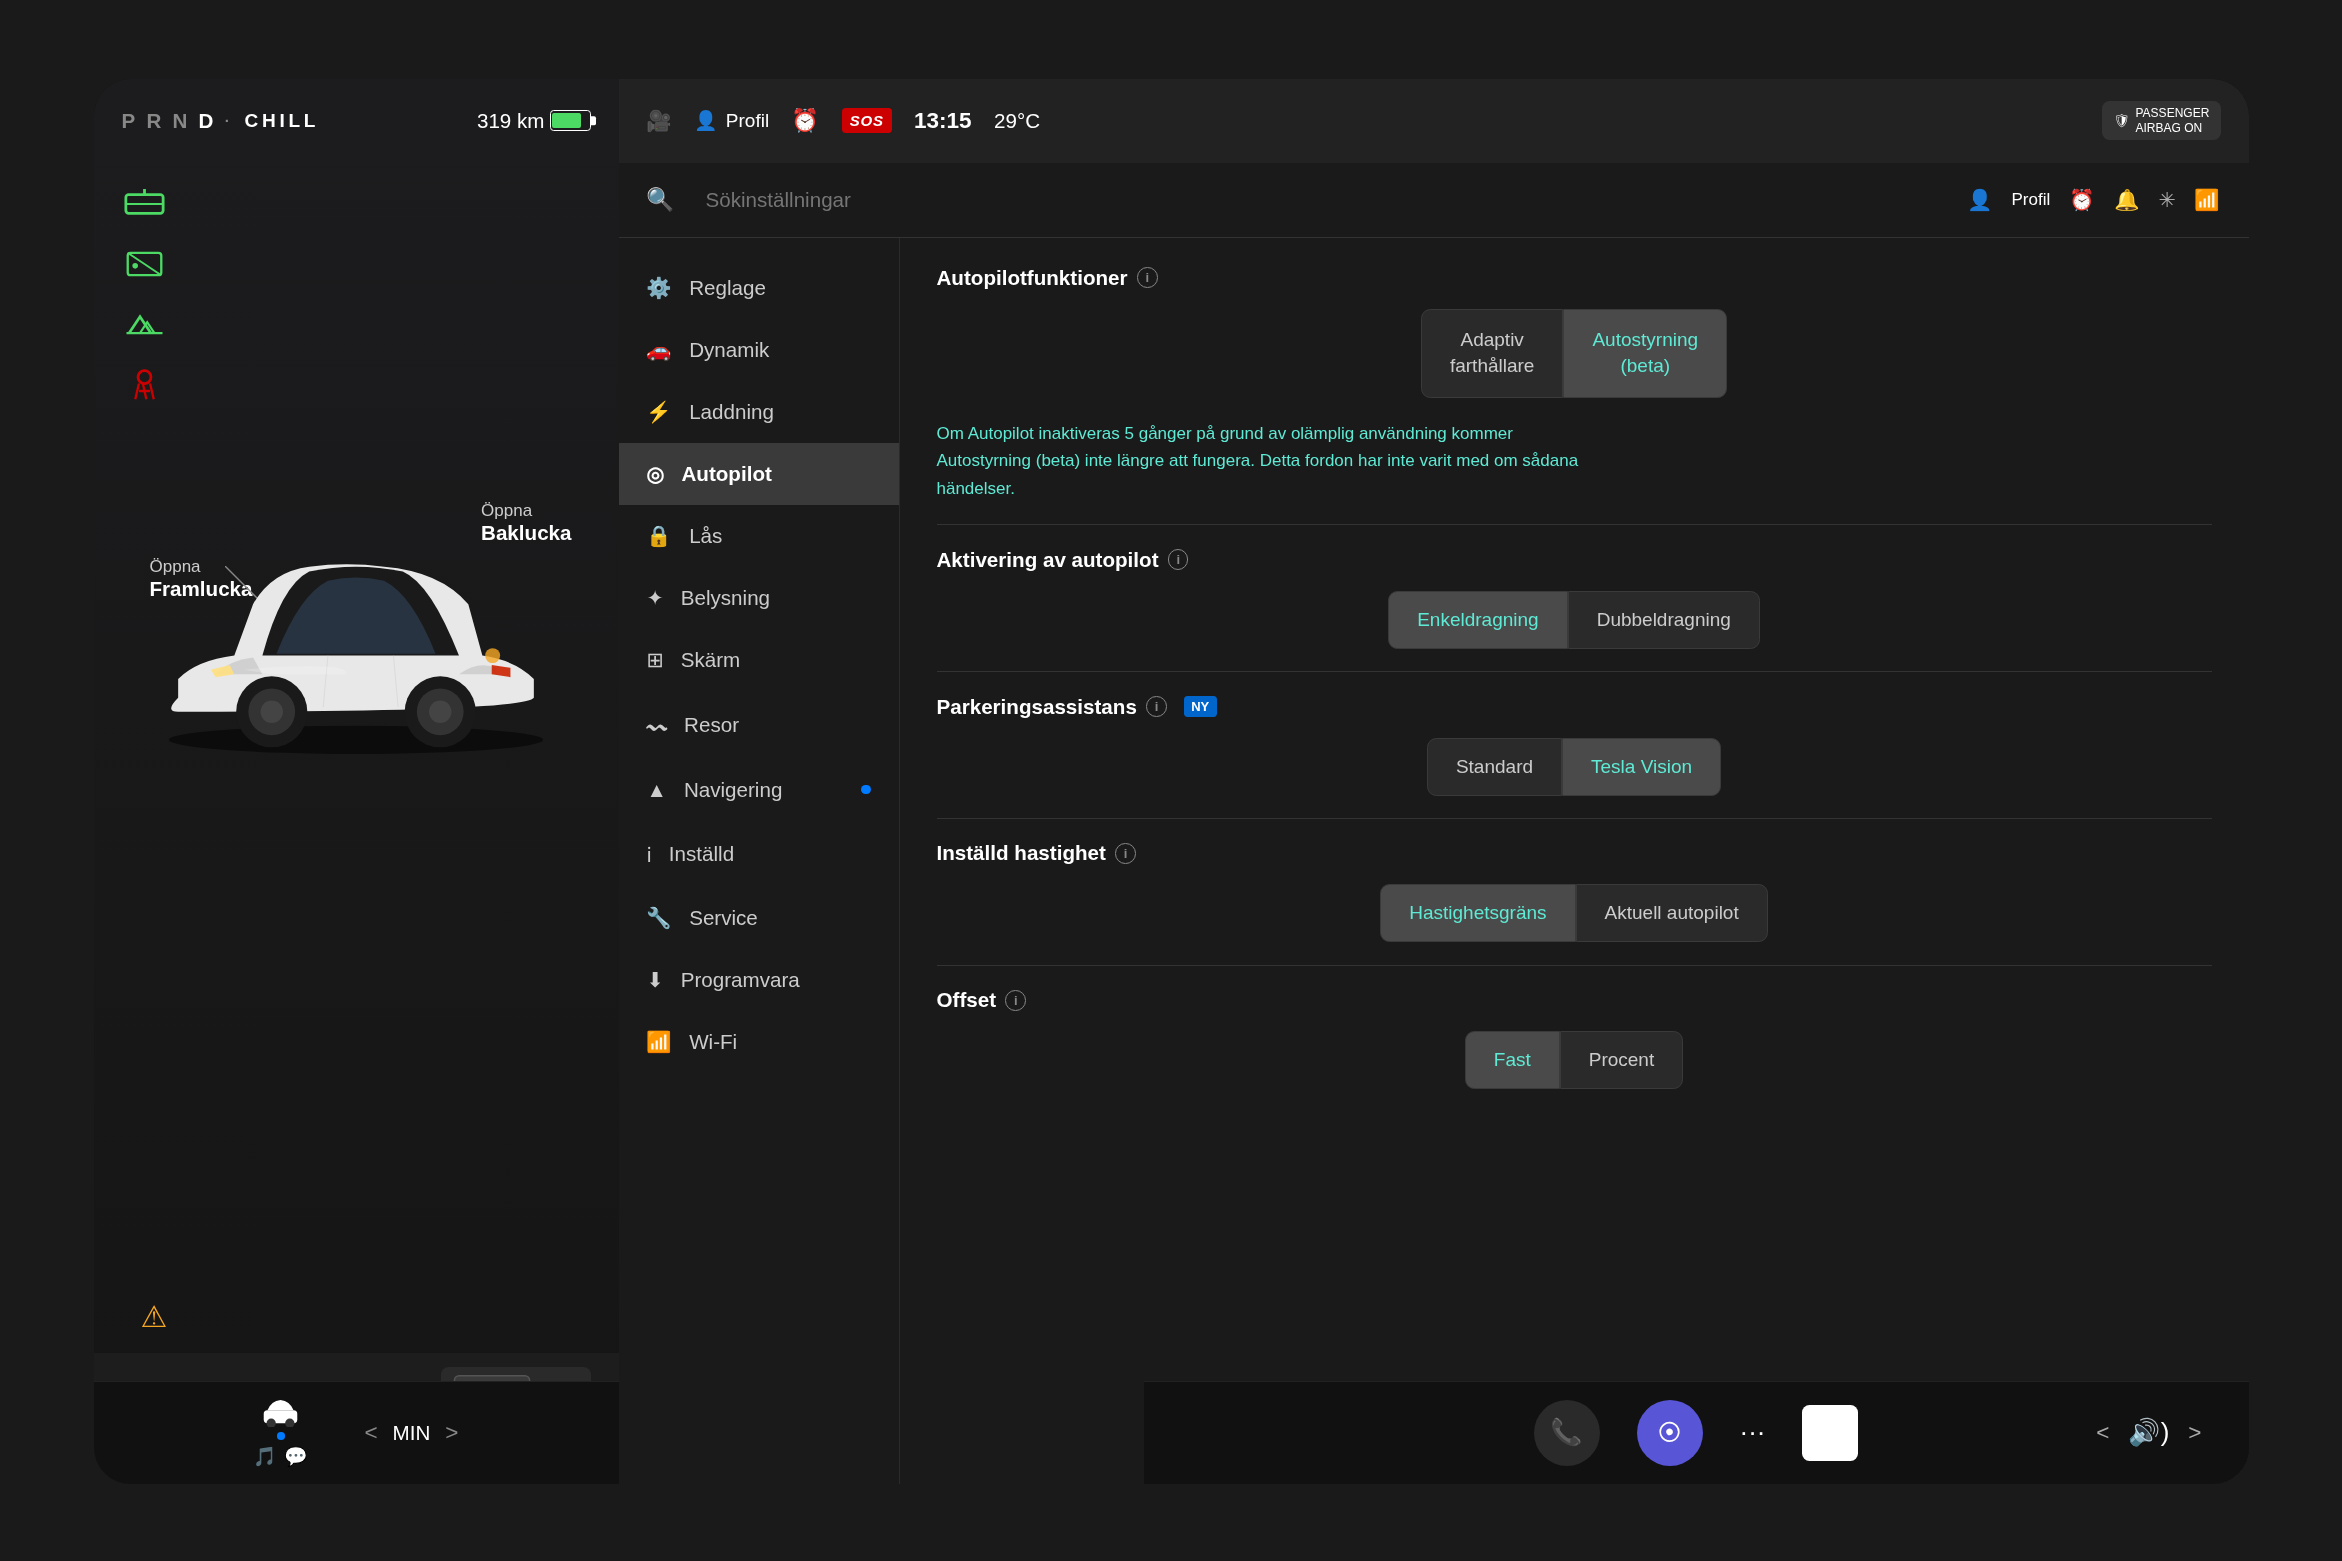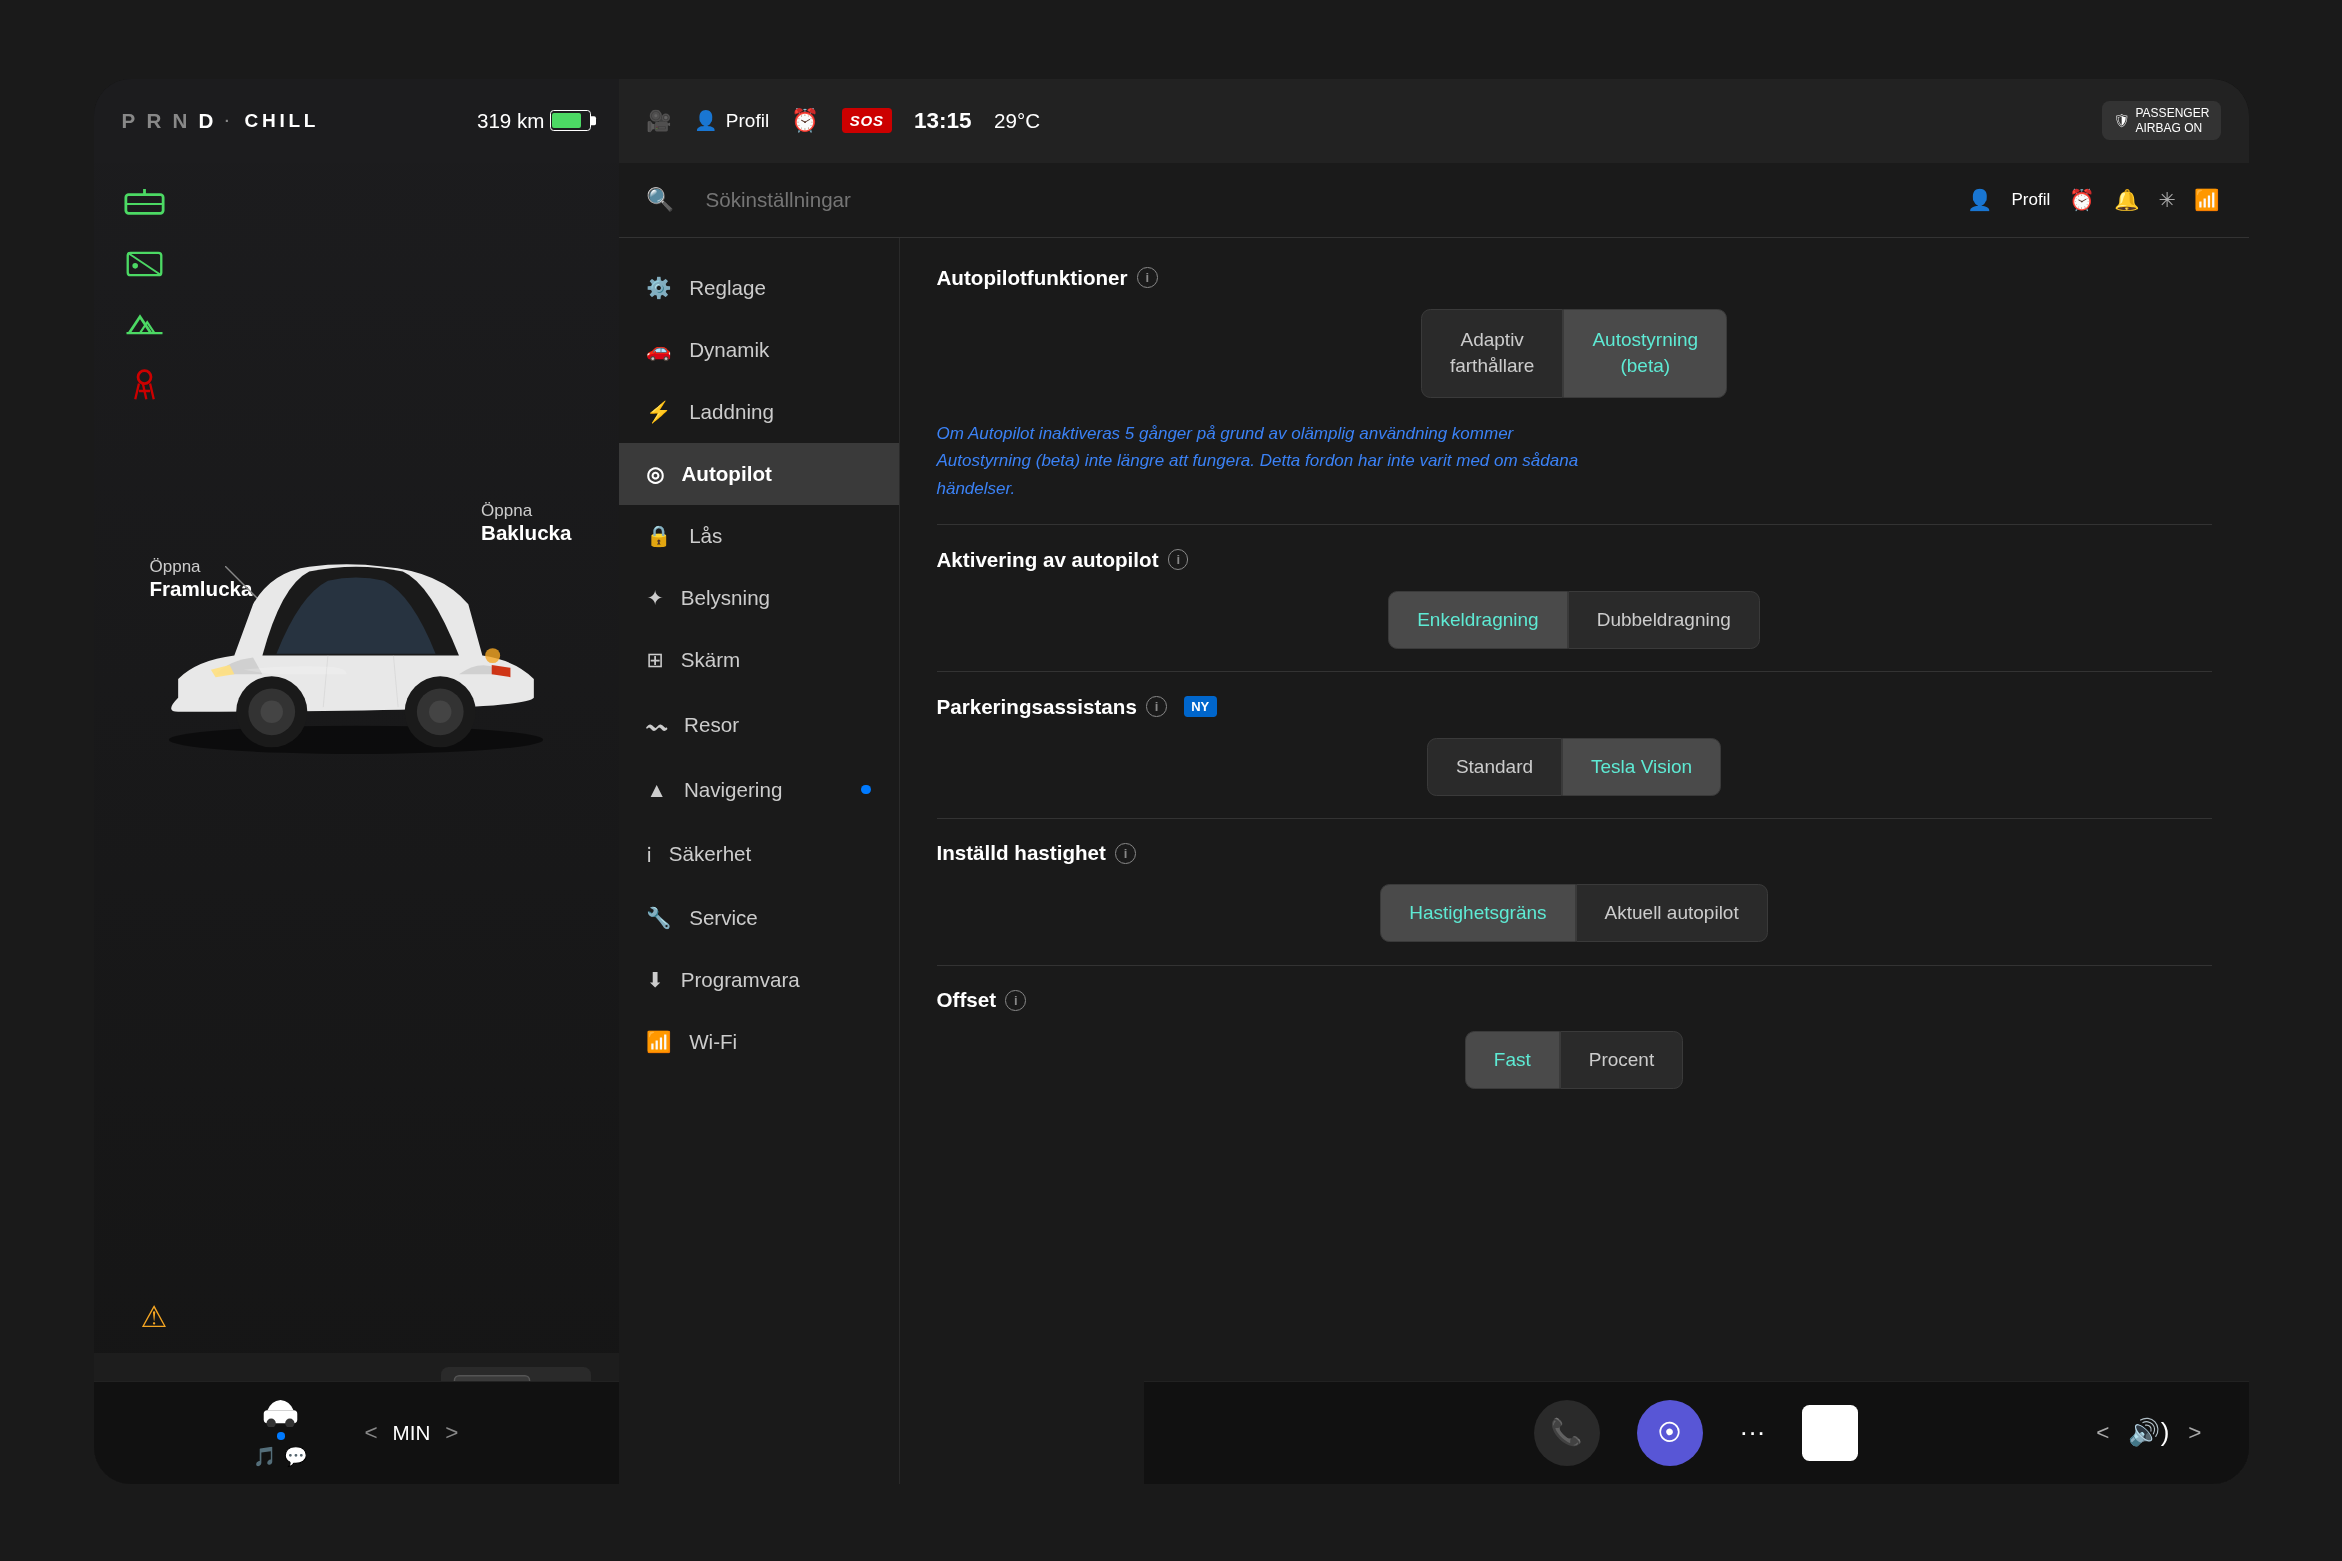--- a/index.html
+++ b/index.html
@@ -414,26 +414,25 @@
     }
     .btn-option:first-child { border-radius: 9.4px 0 0 9.4px; }
     .btn-option:last-child { border-radius: 0 9.4px 9.4px 0; }
     .btn-option.active {
       background: #4a4a4a;
       color: #5eead4;
       font-weight: 400;
     }
 
     .description-text {
-      color: #3b82f6;
+      color: #5eead4;
       font-size: 17px;
       line-height: 1.6;
       margin-bottom: 22.5px;
       max-width: 656px;
-      font-style: italic;
     }
 
     .divider {
       height: 0.9px;
       background: #333;
       margin: 22.5px 0;
     }
 
     .new-badge {
       background: #0066cc;
@@ -710,21 +709,21 @@
           <span class="menu-icon">〰</span>
           <span>Resor</span>
         </div>
         <div class="menu-item">
           <span class="menu-icon">▲</span>
           <span>Navigering</span>
           <span class="menu-dot"></span>
         </div>
         <div class="menu-item">
           <span class="menu-icon">ℹ</span>
-          <span>Säkerhet</span>
+          <span>Inställd</span>
         </div>
         <div class="menu-item">
           <span class="menu-icon">🔧</span>
           <span>Service</span>
         </div>
         <div class="menu-item">
           <span class="menu-icon">⬇</span>
           <span>Programvara</span>
         </div>
         <div class="menu-item">

